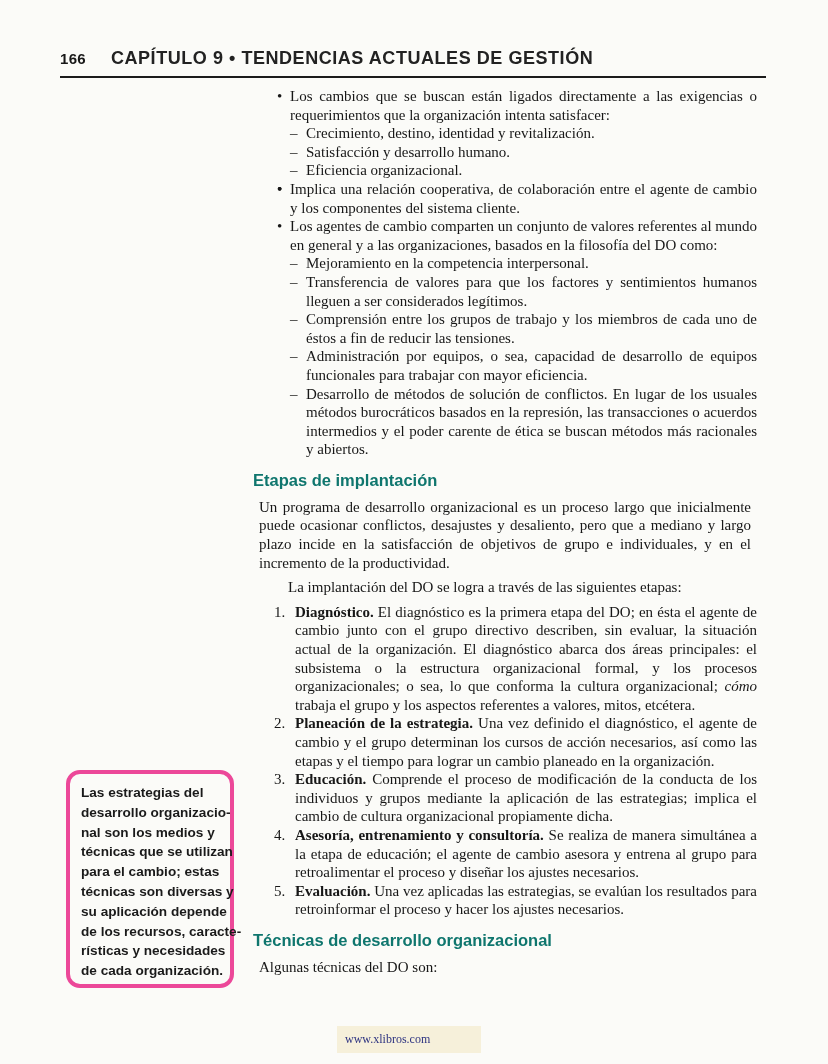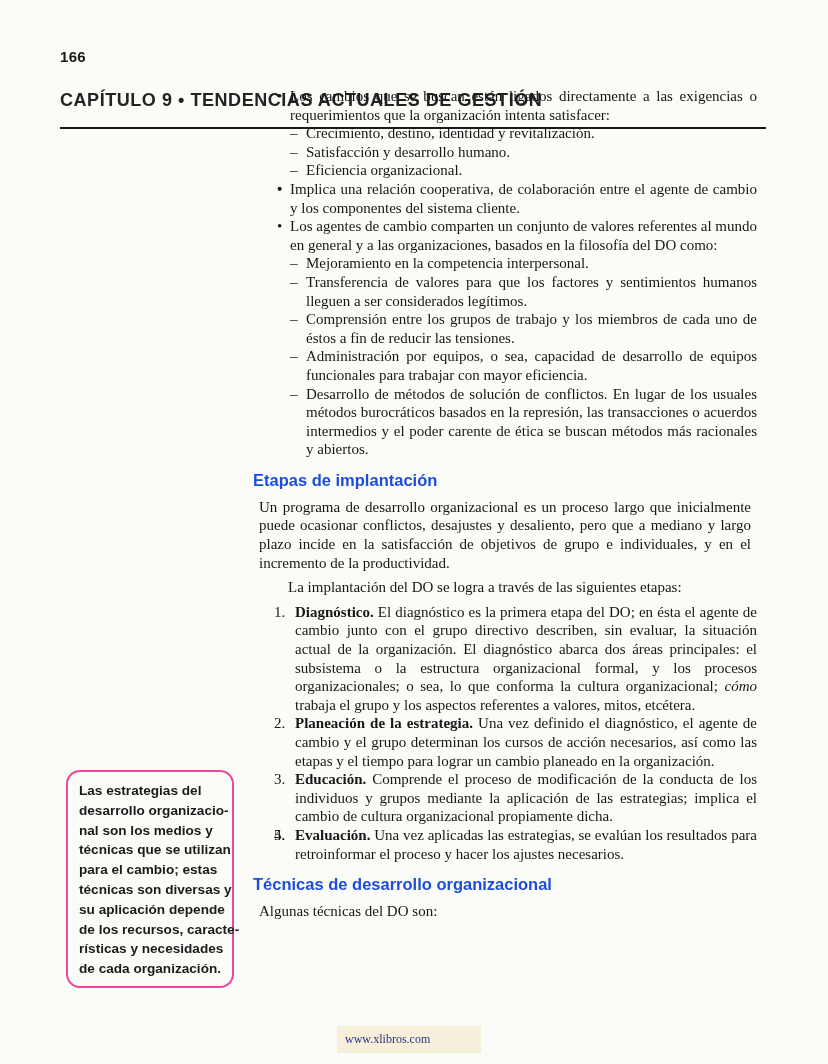--- a/index.html
+++ b/index.html
@@ -5,56 +5,55 @@
   html,body { margin:0; padding:0; }
   body {
     width:828px; height:1064px; position:relative;
     background:#fbfbf8; overflow:hidden;
     font-family:"Liberation Serif", serif; color:#171717;
   }
   
   .header-row {
     position:absolute; left:60px; top:48px; width:706px;
     display:flex; align-items:baseline; gap:25px;
-    border-bottom:2px solid #1b1b1b; padding-bottom:16px;
+    border-bottom:2px solid #1b1b1b; padding-bottom:7px;
     font-family:"Liberation Sans", sans-serif;
-    flex-direction:column;
   }
   .page-num { font-size:15px; font-weight:700; letter-spacing:.3px; }
   .chapter-title { font-size:18px; font-weight:700; letter-spacing:.55px; color:#222; }
 
   
   .main {
     position:absolute; left:253px; top:87px; width:504px;
     font-size:15px; line-height:18.6px; text-align:justify;
   }
   .bullets { }
   .b-item { position:relative; padding-left:37px; }
   .b-marker { position:absolute; left:24px; top:0; }
   .sub-item { position:relative; padding-left:16px; }
   .s-marker { position:absolute; left:0; top:0; }
 
   .h2 {
     font-family:"Liberation Sans", sans-serif;
     font-weight:700; font-size:16.5px; line-height:20px;
-    margin:11px 0 8px 0; text-align:left; color:#1d4ed8;
+    margin:11px 0 8px 0; text-align:left; color:#0f766e;
   }
   .para { margin:6px; }
   .para.first-indent { text-indent:29px; }
 
   .numlist { margin-top:5px; }
   .n-item { position:relative; padding-left:42px; }
   .n-num { position:absolute; left:21px; top:0; }
   .run-b { font-weight:700; }
   .run-i { font-style:italic; }
 
   
   .side-box {
     position:absolute; left:66px; top:770px; width:168px; height:218px;
-    box-sizing:border-box; border:2px solid #ec4899; border-radius:14px;
+    box-sizing:border-box; border:4px solid #ec4899; border-radius:14px;
     background:#fbfbf8; padding:9px 6px 0 11px;
     font-family:"Liberation Sans", sans-serif;
     font-weight:700; font-size:13.6px; line-height:19.8px; color:#1a1a1a;
   }
   .side-line { white-space:nowrap; }
 
   
   .footer-strip {
     position:absolute; left:337px; top:1026px; width:144px; height:27px;
     background:#f6f0da; box-sizing:border-box;
@@ -82,21 +81,21 @@
     </div>
 
   <div class="h2">Etapas de implantación</div>
   <p class="para">Un programa de desarrollo organizacional es un proceso largo que inicialmente puede ocasionar conflictos, desajustes y desaliento, pero que a mediano y largo plazo incide en la satisfacción de objetivos de grupo e individuales, y en el incremento de la productividad.</p>
   <p class="para first-indent">La implantación del DO se logra a través de las siguientes etapas:</p>
 
   <div class="numlist">
       <div class="n-item"><span class="n-num">1.</span><span><span class="run-b">Diagnóstico.</span><span> El diagnóstico es la primera etapa del DO; en ésta el agente de cambio junto con el grupo directivo describen, sin evaluar, la situación actual de la organización. El diagnóstico abarca dos áreas principales: el subsistema o la estructura organizacional formal, y los procesos organizacionales; o sea, lo que conforma la cultura organizacional; </span><span class=" run-i">cómo</span><span> trabaja el grupo y los aspectos referentes a valores, mitos, etcétera.</span></span></div>
       <div class="n-item"><span class="n-num">2.</span><span><span class="run-b">Planeación de la estrategia.</span><span> Una vez definido el diagnóstico, el agente de cambio y el grupo determinan los cursos de acción necesarios, así como las etapas y el tiempo para lograr un cambio planeado en la organización.</span></span></div>
       <div class="n-item"><span class="n-num">3.</span><span><span class="run-b">Educación.</span><span> Comprende el proceso de modificación de la conducta de los individuos y grupos mediante la aplicación de las estrategias; implica el cambio de cultura organizacional propiamente dicha.</span></span></div>
-      <div class="n-item"><span class="n-num">4.</span></div>
+      <div class="n-item"><span class="n-num">4.</span><span><span class="run-b">Asesoría, entrenamiento y consultoría.</span><span> Se realiza de manera simultánea a la etapa de educación; el agente de cambio asesora y entrena al grupo para retroalimentar el proceso y diseñar los ajustes necesarios.</span></span></div>
       <div class="n-item"><span class="n-num">5.</span><span><span class="run-b">Evaluación.</span><span> Una vez aplicadas las estrategias, se evalúan los resultados para retroinformar el proceso y hacer los ajustes necesarios.</span></span></div>
     </div>
 
   <div class="h2">Técnicas de desarrollo organizacional</div>
   <p class="para">Algunas técnicas del DO son:</p>
 </div>
 
 <div class="side-box">
     <div class="side-line">Las estrategias del</div>
     <div class="side-line">desarrollo organizacio-</div>

